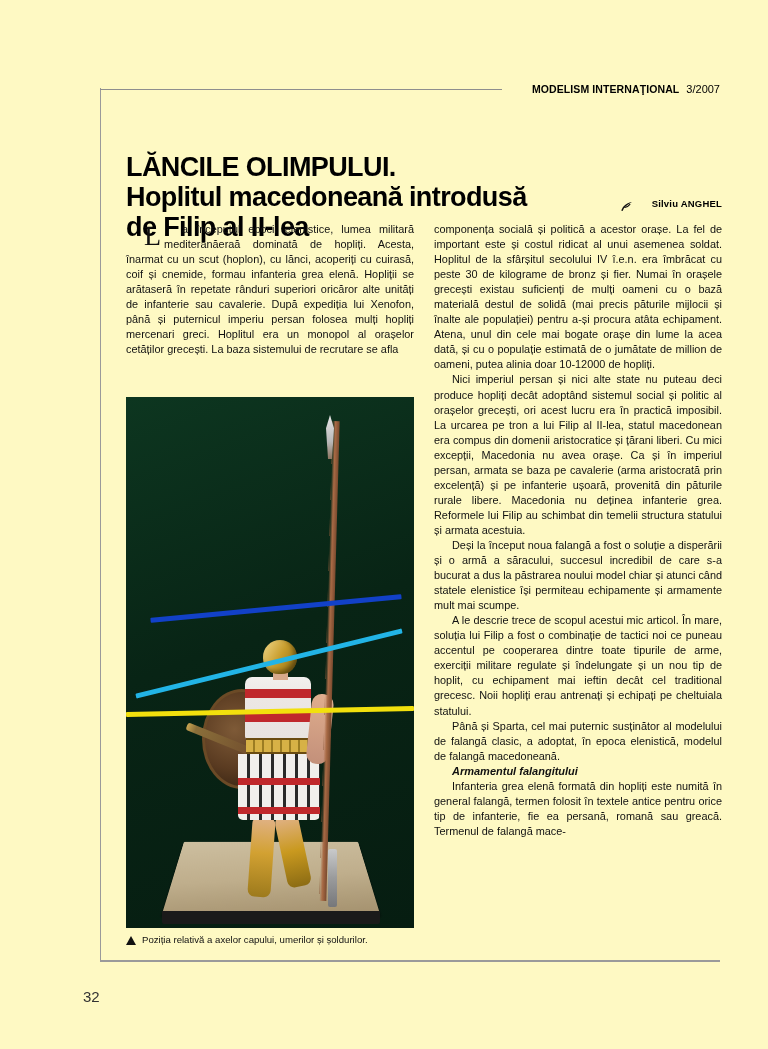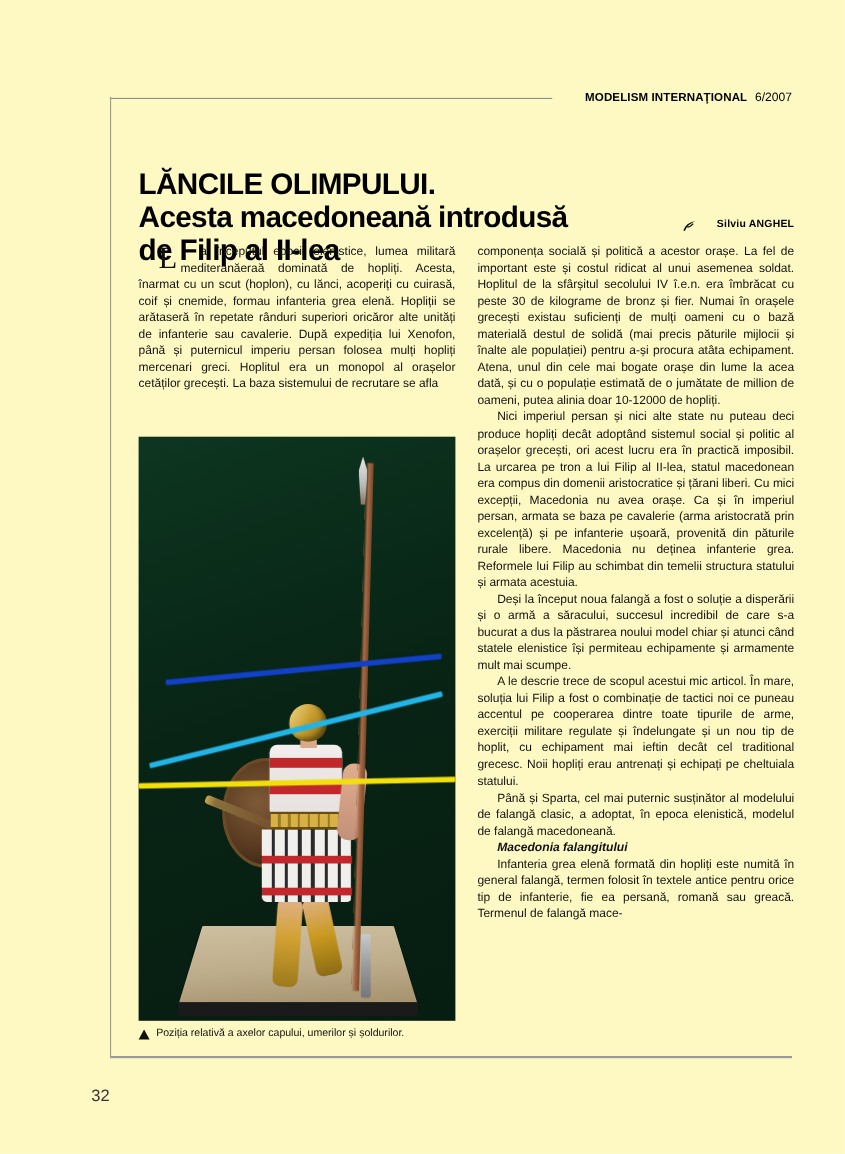--- a/index.html
+++ b/index.html
@@ -372,26 +372,26 @@
 </head>
 <body>
 
 <div class="page">
 
   <div class="left-rule"></div>
 
   <div class="runhead">
     <div class="runhead-rule"></div>
     <span class="runhead-mag">MODELISM INTERNAŢIONAL</span>
-    <span class="runhead-issue">6/2007</span>
+    <span class="runhead-issue">3/2007</span>
   </div>
 
   <div class="headline">
     <div class="hl">LĂNCILE OLIMPULUI.</div>
-    <div class="hl">Acesta macedoneană introdusă</div>
+    <div class="hl">Hoplitul macedoneană introdusă</div>
     <div class="hl">de Filip al II-lea</div>
   </div>
 
   <div class="byline">
     <span class="byline-icon">
       <svg width="13" height="11" viewBox="0 0 13 11">
         <path d="M12 1 C9 1.5 5.5 3 3 6 L1.2 9.6 L2.6 9.9 L4.3 6.6 C6.6 4.2 9.4 2.6 12 1 Z" fill="#111"></path>
         <path d="M4.2 6.3 C6 6.6 8.4 5.4 10.2 3.2" stroke="#111" stroke-width="1.1" fill="none"></path>
       </svg>
     </span>
@@ -435,20 +435,20 @@
       <span>Poziția relativă a axelor capului, umerilor și șoldurilor.</span>
     </div>
   </div>
 
   <div class="col col-right">
     <p class="noindent">componența socială și politică a acestor orașe. La fel de important este și costul ridicat al unui asemenea soldat. Hoplitul de la sfârșitul secolului IV î.e.n. era îmbrăcat cu peste 30 de kilograme de bronz și fier. Numai în orașele grecești existau suficienți de mulți oameni cu o bază materială destul de solidă (mai precis păturile mijlocii și înalte ale populației) pentru a-și procura atâta echipament. Atena, unul din cele mai bogate orașe din lume la acea dată, și cu o populație estimată de o jumătate de million de oameni, putea alinia doar 10-12000 de hopliți.</p>
     <p>Nici imperiul persan și nici alte state nu puteau deci produce hopliți decât adoptând sistemul social și politic al orașelor grecești, ori acest lucru era în practică imposibil. La urcarea pe tron a lui Filip al II-lea, statul macedonean era compus din domenii aristocratice și țărani liberi. Cu mici excepții, Macedonia nu avea orașe. Ca și în imperiul persan, armata se baza pe cavalerie (arma aristocrată prin excelență) și pe infanterie ușoară, provenită din păturile rurale libere. Macedonia nu deținea infanterie grea. Reformele lui Filip au schimbat din temelii structura statului și armata acestuia.</p>
     <p>Deși la început noua falangă a fost o soluție a disperării și o armă a săracului, succesul incredibil de care s-a bucurat a dus la păstrarea noului model chiar și atunci când statele elenistice își permiteau echipamente și armamente mult mai scumpe.</p>
     <p>A le descrie trece de scopul acestui mic articol. În mare, soluția lui Filip a fost o combinație de tactici noi ce puneau accentul pe cooperarea dintre toate tipurile de arme, exerciții militare regulate și îndelungate și un nou tip de hoplit, cu echipament mai ieftin decât cel traditional grecesc. Noii hopliți erau antrenați și echipați pe cheltuiala statului.</p>
     <p>Până și Sparta, cel mai puternic susținător al modelului de falangă clasic, a adoptat, în epoca elenistică, modelul de falangă macedoneană.</p>
-    <p class="subhead">Macedonia falangitului</p>
+    <p class="subhead">Armamentul falangitului</p>
     <p>Infanteria grea elenă formată din hopliți este numită în general falangă, termen folosit în textele antice pentru orice tip de infanterie, fie ea persană, romană sau greacă. Termenul de falangă mace-</p>
   </div>
 
   <div class="bottom-rule"></div>
   <div class="folio">32</div>
 
 </div>
 
 </body></html>

